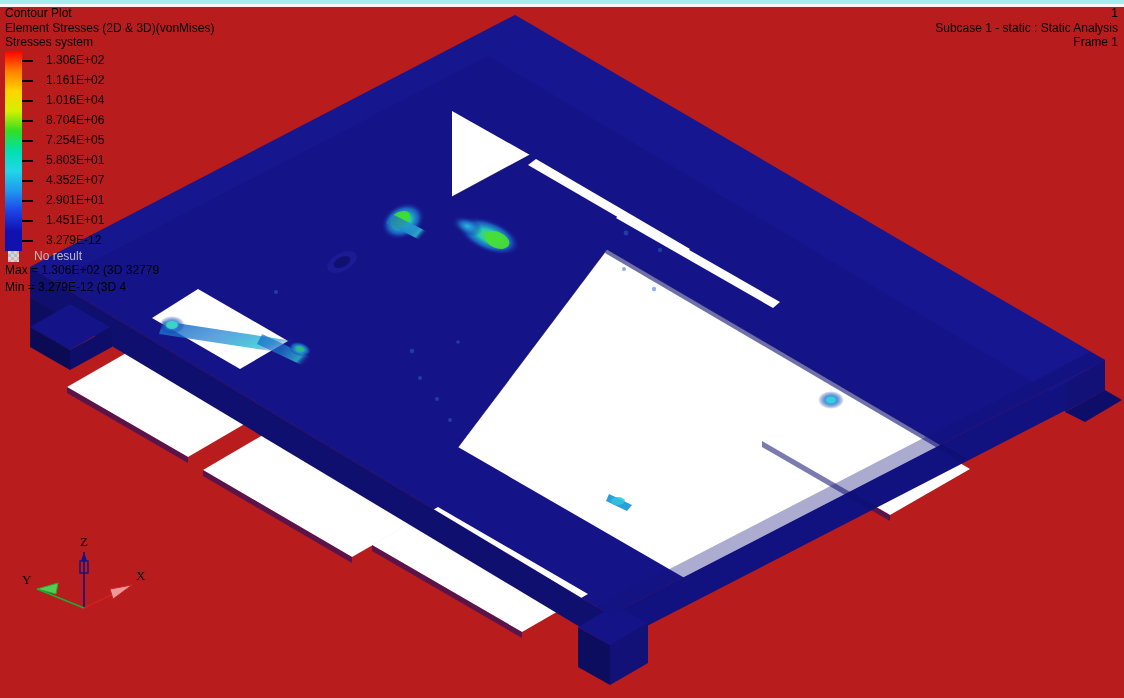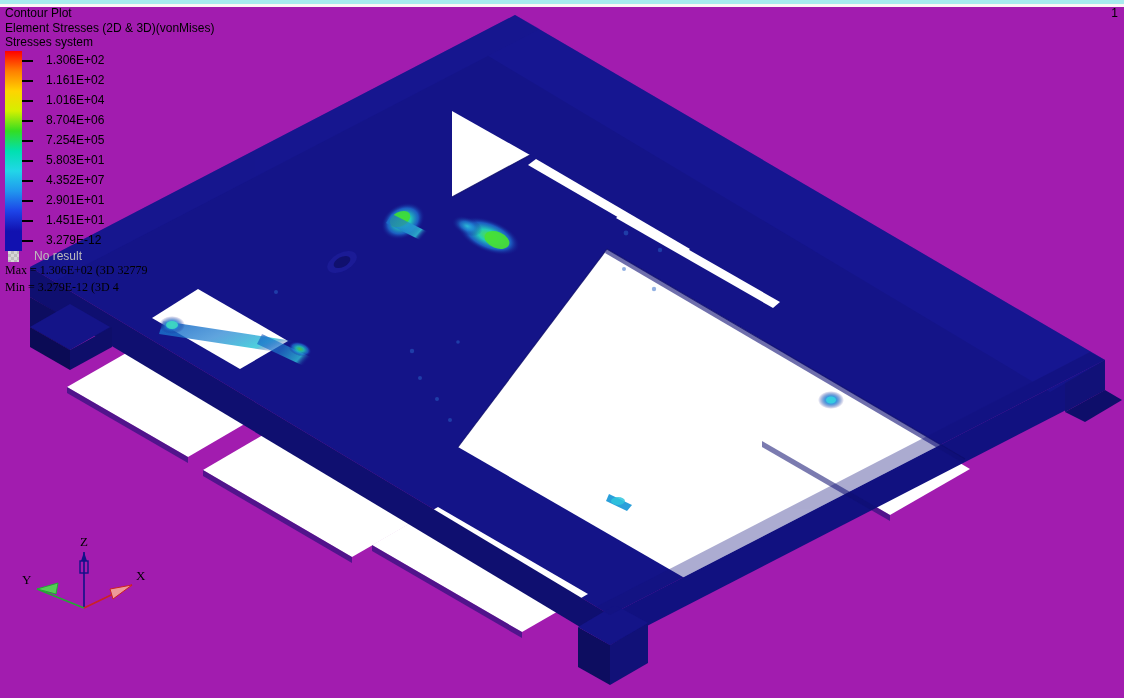--- a/index.html
+++ b/index.html
@@ -2,21 +2,21 @@
 <html><head>
 <meta charset="utf-8">
 <title>Contour Plot</title>
 <style>
   html,body{margin:0;padding:0;background:#ffffff;}
   body{
     width:1124px;height:698px;overflow:hidden;position:relative;
     font-family:"Liberation Sans","DejaVu Sans",sans-serif;
     -webkit-font-smoothing:none;
   }
-  #app{position:absolute;left:0;top:0;width:1124px;height:698px;background:#a21caf;}
+  #app{position:absolute;left:0;top:0;width:1124px;height:698px;background:#b91c1c;}
 
   
   .top-band{position:absolute;left:0;top:0;width:1124px;height:4px;background:#a8ecee;}
   .top-band-2{position:absolute;left:0;top:4px;width:1124px;height:3px;background:#fdf4f6;}
 
   
   #viewport{position:absolute;left:0;top:7px;width:1124px;height:691px;}
   #viewport svg{display:block;}
 
   
@@ -35,21 +35,21 @@
 
   .legend-noresult{position:relative;height:17px;margin-top:1px;text-align:center;}
   .nr-swatch{position:absolute;left:3px;top:2px;width:11px;height:11px;
     background:
       linear-gradient(45deg,#bdbdbd 25%,transparent 25%,transparent 75%,#bdbdbd 75%),
       linear-gradient(45deg,#bdbdbd 25%,#d7d7d7 25%,#d7d7d7 75%,#bdbdbd 75%);
     background-size:6px 6px;background-position:0 0,3px 3px;}
   .nr-label{position:absolute;left:29px;top:0px;font-size:12px;color:#bdbdbd;white-space:nowrap;}
 
   .minmax{position:absolute;left:5px;top:262px;font-size:12px;color:#000;line-height:17px;white-space:nowrap;}
-  .minmax div{height:17px;font-family:Liberation Serif, serif;}
+  .minmax div{height:17px;}
 
   
   .triad{position:absolute;left:12px;top:528px;width:170px;height:90px;}
   .triad svg{display:block;}
 </style>
 </head>
 <body>
 
 <div id="app">
 
@@ -206,20 +206,22 @@
   </div>
 
   <div class="hdr-left">
     <div>Contour Plot</div>
     <div>Element Stresses (2D &amp; 3D)(vonMises)</div>
     <div>Stresses system</div>
   </div>
 
   <div class="hdr-right">
     <div>1</div>
+    <div>Subcase 1 - static : Static Analysis</div>
+    <div>Frame 1</div>
   </div>
 
   <div class="legend" id="legend">
       <div class="legend-row">
         <span class="legend-swatch" style="background: linear-gradient(rgb(255, 0, 0) 0%, rgb(255, 127, 0) 100%);"></span>
         <span class="legend-tick"></span>
         <span class="legend-label">1.306E+02</span>
       </div>
       <div class="legend-row">
         <span class="legend-swatch" style="background: linear-gradient(rgb(255, 127, 0) 0%, rgb(255, 212, 0) 100%);"></span>

